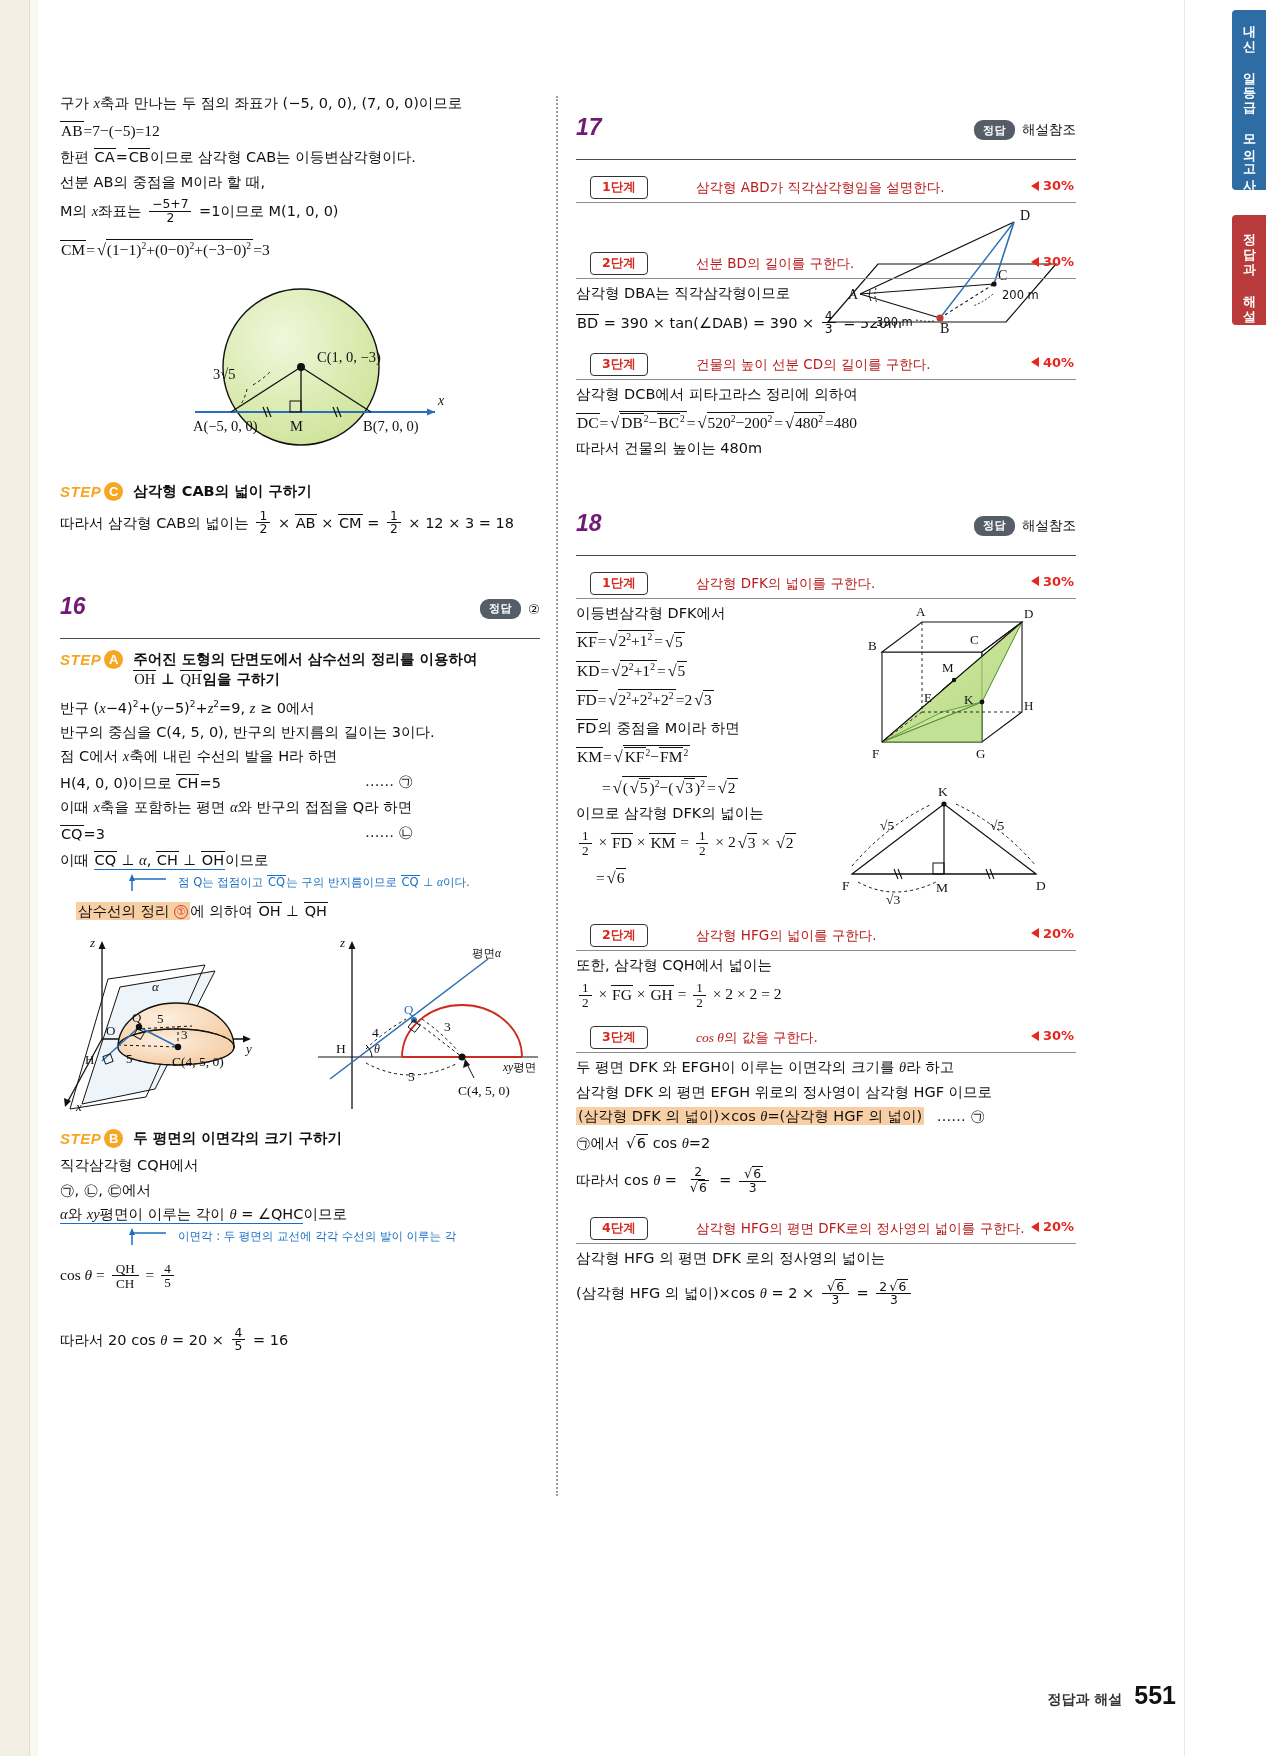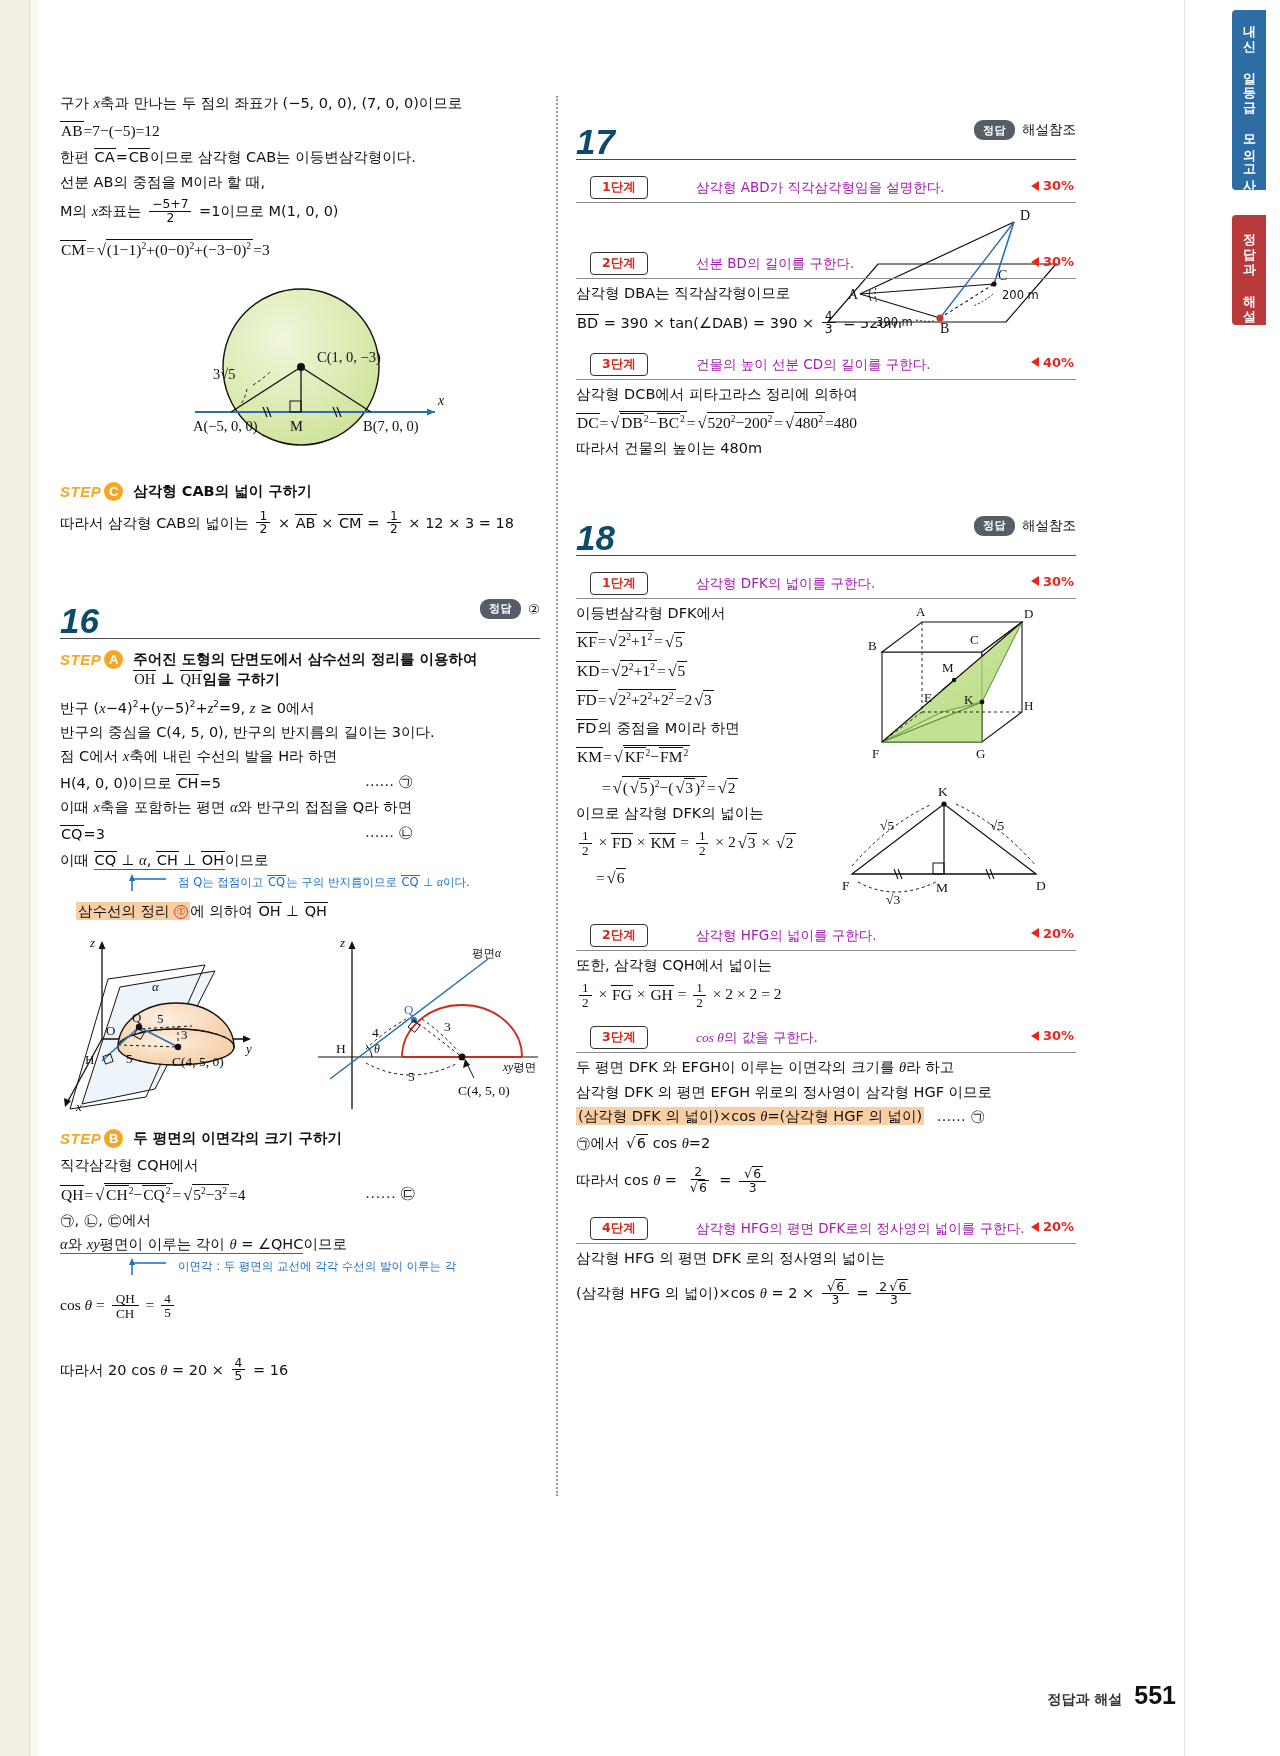--- a/index.html
+++ b/index.html
@@ -51,22 +51,22 @@
   .step-badge { display:inline-flex; align-items:center; gap:3px; flex:none; padding-top:1px; }
   .step-word { font-family:"Liberation Sans", sans-serif; font-weight:bold; font-style:italic;
                font-size:15px; color:#f5a623; letter-spacing:0.5px; }
   .step-circ { width:19px; height:19px; border-radius:50%; background:#f5a623; color:#fff;
                font-family:"Liberation Sans", sans-serif; font-weight:bold; font-size:13px;
                display:flex; align-items:center; justify-content:center; }
   .step-text { font-family:"DejaVu Sans", sans-serif; font-weight:bold; font-size:14.5px; color:#111; line-height:1.4; }
 
   
   .prob-head { position:relative; margin:34px 0 6px 0; height:44px; }
-  .prob-num { font-family:"Liberation Sans", sans-serif; font-weight:bold; font-size:35px;
-              color:#0c4a6e; line-height:1; position:absolute; left:0; top:8px; font-style:italic; }
+  .prob-num { font-family:"Liberation Sans", sans-serif; font-weight:bold; font-size:23px;
+              color:#701a75; line-height:1; position:absolute; left:0; top:0; font-style:italic; }
   .prob-rule { position:absolute; left:0; right:0; bottom:0; border-bottom:1.4px solid #4a4a4a; }
   .ans-chip { position:absolute; right:0; top:4px; display:flex; align-items:center; gap:7px; }
   .chip { background:#555d66; color:#fff; font-family:"DejaVu Sans", sans-serif; font-weight:bold;
           font-size:11px; padding:2.5px 9px; border-radius:9px; letter-spacing:0.5px; }
   .ans-val { font-family:"DejaVu Sans", sans-serif; font-size:13.5px; color:#111; }
 
   
   .callout { position:relative; margin:2px 0 10px 0; }
   .callout .cline { color:#1a6fc4; font-family:"DejaVu Sans", sans-serif; font-size:11.5px; white-space:nowrap; }
   .underline-blue { border-bottom:1.6px solid #1a6fc4; display:inline-block; padding-bottom:1px; }
@@ -83,21 +83,21 @@
   .banner-text { position:absolute; left:26px; top:5px; color:#fff;
                  font-family:"DejaVu Sans", sans-serif; font-weight:bold; font-size:19px;
                  letter-spacing:9px; z-index:3; text-shadow:0 1px 1px rgba(0,0,0,.35); }
 
   
   .stage-row { position:relative; margin:16px 0 10px 0; height:24px; }
   .stage-box { position:absolute; left:14px; top:0; border:1.3px solid #333; border-radius:4px;
                background:#fff; padding:2px 11px; font-family:"DejaVu Sans", sans-serif;
                font-weight:bold; font-size:12.5px; color:#d4281c; }
   .stage-label { position:absolute; left:120px; top:3px; font-family:"DejaVu Sans", sans-serif;
-                 font-size:13.5px; color:#a21caf; }
+                 font-size:13.5px; color:#b91c1c; }
   .stage-rule { position:absolute; left:0; right:0; bottom:-3px; border-bottom:1px solid #8d8d8d; }
   .stage-pct { position:absolute; right:2px; top:2px; font-family:"DejaVu Sans", sans-serif;
                font-weight:bold; font-size:13px; color:#e8261c; display:flex; align-items:center; gap:4px; }
   .tri { width:0;height:0;border-top:5px solid transparent;border-bottom:5px solid transparent;border-right:8px solid #e8261c; }
 
   
   .footer { position:absolute; right:104px; bottom:46px; display:flex; align-items:baseline; gap:12px; }
   .footer .fk { font-family:"DejaVu Sans", sans-serif; font-weight:bold; font-size:14px; color:#333; }
   .footer .fp { font-family:"Liberation Sans", sans-serif; font-weight:bold; font-size:25px; color:#111; }
 
@@ -350,24 +350,20 @@
 
     <div class="step-row" style="margin-top:4px;">
       <span class="step-badge">
         <span class="step-word">STEP</span>
         <span class="step-circ">B</span>
       </span>
       <span class="step-text">두 평면의 이면각의 크기 구하기</span>
     </div>
 
     <div class="line kr">직각삼각형 CQH에서</div>
-    <div class="line" style="position:relative;">
-      <span class="ovl">QH</span>=<span class="rad"><span class="radsym">√</span><span class="radbody"><span class="ovl">CH</span><span class="sup">2</span>−<span class="ovl">CQ</span><span class="sup">2</span></span></span>=<span class="rad"><span class="radsym">√</span><span class="radbody">5<span class="sup">2</span>−3<span class="sup">2</span></span></span>=4
-      <span style="position:absolute;left:305px;top:2px;" class="dots-ref">……  ㉢</span>
-    </div>
     <div class="line kr">㉠, ㉡, ㉢에서</div>
     <div class="line kr" style="margin-bottom:2px;">
       <span class="underline-blue"><span class="mathvar">α</span>와 <span class="mathvar">xy</span>평면이 이루는 각이 <span class="mathvar">θ</span> = ∠QHC</span>이므로
     </div>
     <div class="callout" style="padding-left:76px;">
       <svg width="46" height="20" style="position:absolute;left:66px;top:1px;">
         <path d="M6 18 L6 6 L40 6" stroke="#1a6fc4" stroke-width="1.5" fill="none"></path>
         <polygon points="6,1 3,8 9,8" fill="#1a6fc4"></polygon>
       </svg>
       <span class="cline" style="margin-left:42px;">이면각 : 두 평면의 교선에 각각 수선의 발이 이루는 각</span>

